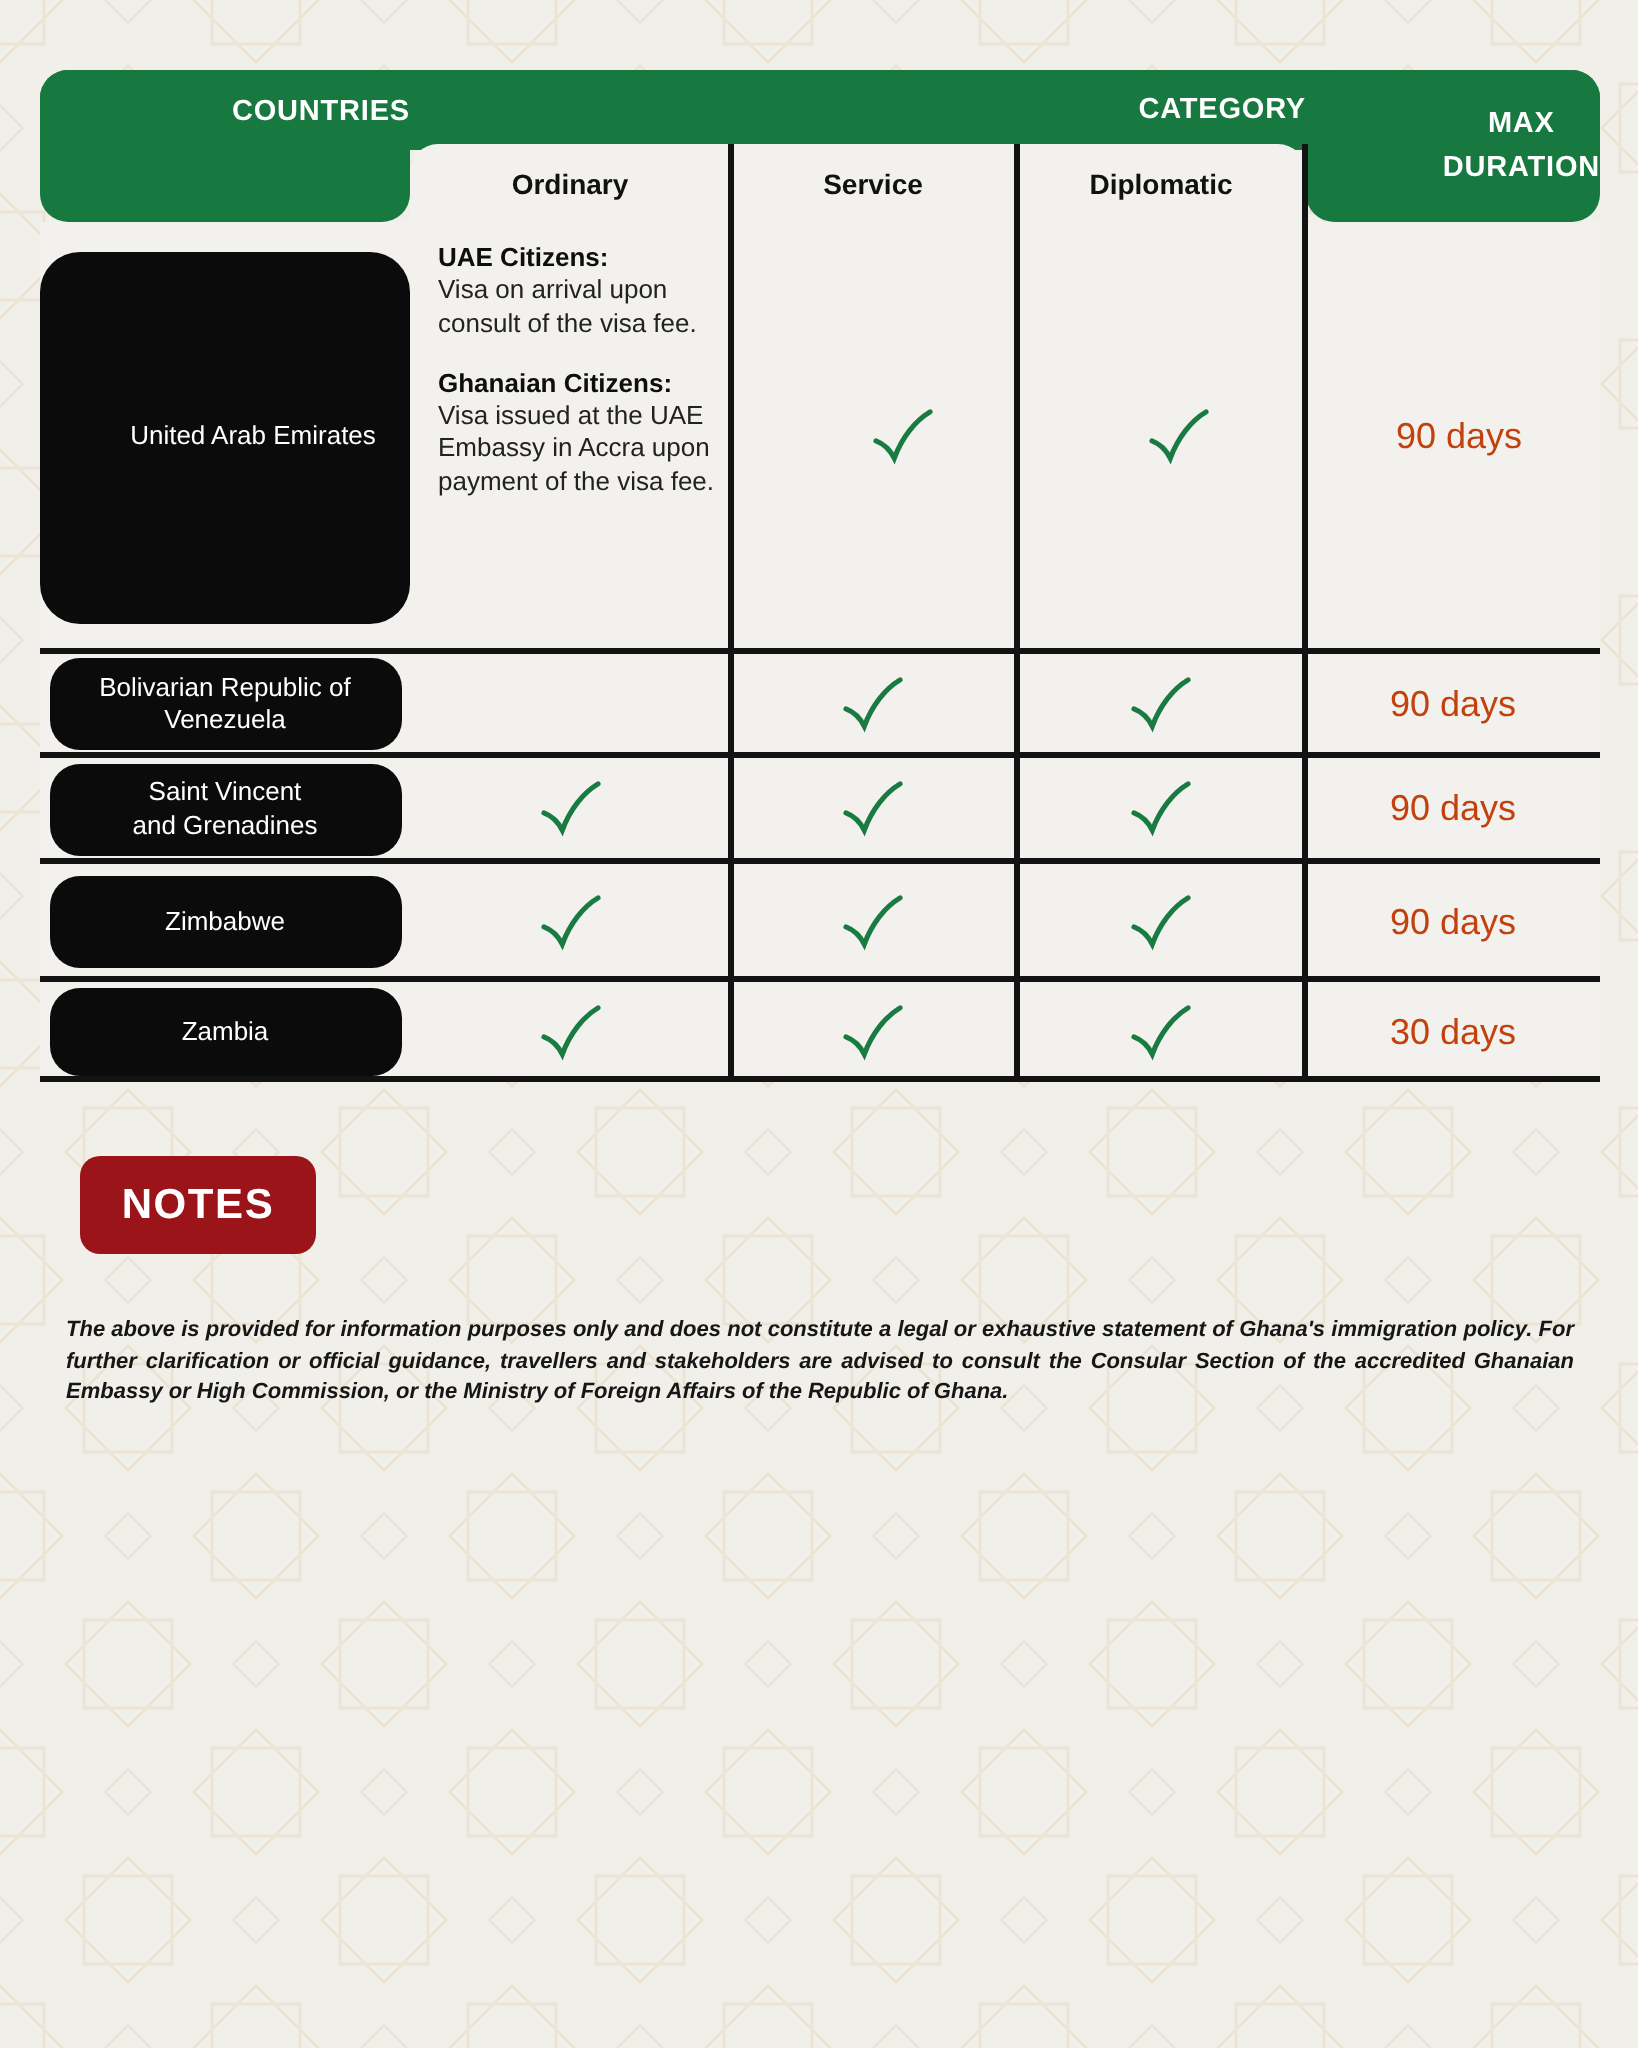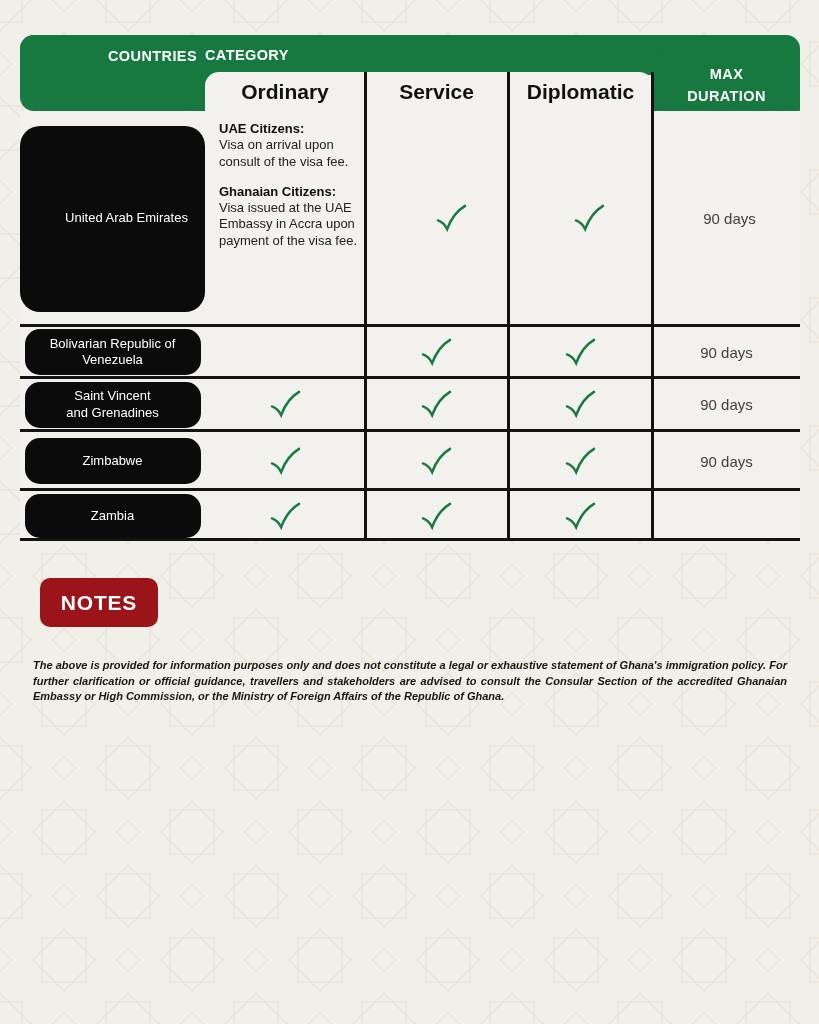--- a/index.html
+++ b/index.html
@@ -8,32 +8,32 @@
     background:#f1efe9;
     font-family:"Liberation Sans", sans-serif;
   }
   .pattern { position:absolute; left:0; top:0; }
 
   
   .table-wrap { position:absolute; left:20px; top:35px; width:780px; height:506px; }
   .green { background:#17793f; }
   .hdr-band  { position:absolute; left:0; top:0; width:780px; height:40px; border-radius:14px; }
   .hdr-left  { position:absolute; left:0; top:0; width:185px; height:76px; border-radius:14px;
-               display:flex; justify-content:center;padding-left:40px; }
+               display:flex; justify-content:flex-end; }
   .hdr-left span { margin-top:13px; }
   .hdr-cat   { position:absolute; left:185px; top:0; width:448px; height:40px;
-               display:flex; align-items:center; justify-content:flex-start; }
-  .hdr-right { position:absolute; left:633px; top:12px; width:147px; height:76px; border-radius:14px;
-               display:flex; align-items:center; justify-content:center; text-align:center;
+               display:flex; align-items:center; justify-content:flex-end; }
+  .hdr-right { position:absolute; left:633px; top:0; width:147px; height:76px; border-radius:14px;
+               display:flex; align-items:center; justify-content:flex-end; text-align:center;
                white-space:pre-line; line-height:1.55; }
   .hdr-txt { color:#ffffff; font-weight:bold; font-size:14.5px; letter-spacing:.4px; }
   .hdr-strip { position:absolute; left:185px; top:37px; width:448px; height:39px;
                background:#f2f1ee; border-radius:14px 14px 0 0; display:flex; }
   .sub { display:flex; align-items:center; justify-content:center;
-         font-weight:bold; font-size:21px; color:#111; }
+         font-weight:bold; font-size:14px; color:#111; }
   .sub.w1{width:160px}.sub.w2{width:143px}.sub.w3{width:145px}
 
   .tbody { position:absolute; left:0; top:76px; width:780px; height:430px; background:#f2f1ee; }
   .trow { display:flex; }
   .r0{height:215px}.r1{height:52px}.r2{height:53px}.r3{height:60px}.r4{height:50px}
   .cell { display:flex; align-items:center; justify-content:center; }
   .c0{width:185px}.c1{width:160px}.c2{width:143px}.c3{width:145px}.c4{width:147px}
 
   .pill { background:#0b0b0b; color:#fff; border-radius:15px; width:176px;
           display:flex; align-items:center; justify-content:center; text-align:center;
@@ -41,21 +41,21 @@
   .r0 .pill{height:186px; border-radius:20px;padding-left:28px;}
   .r1 .pill,.r2 .pill,.r3 .pill{height:46px;text-align:center;}
   .r4 .pill{height:44px;}
 
   .note-cell { align-items:flex-start; justify-content:flex-start;
                padding:10px 10px 0 14px; text-align:left;
                font-size:13px; line-height:1.25; color:#222; }
   .note-h { font-weight:bold; color:#0e0e0e; }
   .note-gap { height:14px; }
 
-  .dur { font-size:15px; color:#404040; }
+  .dur { font-size:18px; color:#c2410c; }
 
   .vline { position:absolute; top:37px; height:466px; width:3px; background:#131313; }
   .v1{left:344px}.v2{left:487px}.v3{left:631px}
   .hline { position:absolute; left:0; width:780px; height:3px; background:#131313; }
   .h1{top:289px}.h2{top:341px}.h3{top:394px}.h4{top:453px}.h5{top:503px}
 
   .check { display:block; }
 
   
   .notes-badge { position:absolute; left:40px; top:578px; width:118px; height:49px;
@@ -217,20 +217,21 @@
         <div class="cell c2">
           <svg class="check" viewBox="0 0 34 30" width="33" height="29">
               <path d="M3 17 C7 18.5 10.5 22 12.5 26 C16.5 15 23.5 6.5 31 2" fill="none" stroke="#1a7b42" stroke-width="2.6" stroke-linecap="round"></path>
             </svg>
         </div>
         <div class="cell c3">
           <svg class="check" viewBox="0 0 34 30" width="33" height="29">
               <path d="M3 17 C7 18.5 10.5 22 12.5 26 C16.5 15 23.5 6.5 31 2" fill="none" stroke="#1a7b42" stroke-width="2.6" stroke-linecap="round"></path>
             </svg>
         </div>
+        <div class="cell c4 dur">30 days</div>
       </div>
     </div>
 
     <div class="vline v1"></div>
     <div class="vline v2"></div>
     <div class="vline v3"></div>
     <div class="hline h1"></div>
     <div class="hline h2"></div>
     <div class="hline h3"></div>
     <div class="hline h4"></div>

